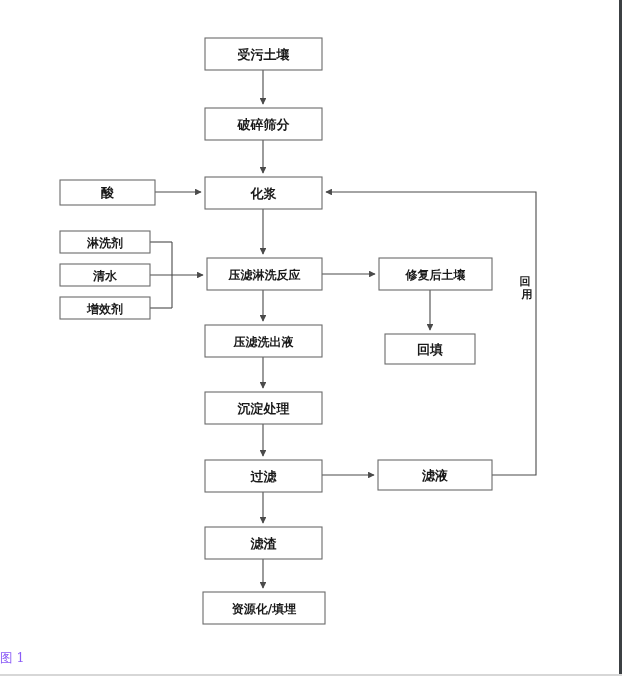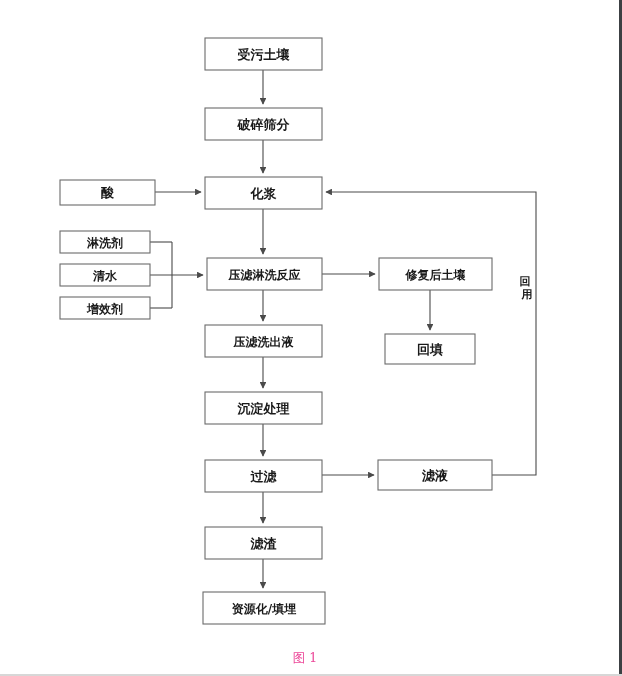--- a/index.html
+++ b/index.html
@@ -70,24 +70,24 @@
     font-size: 11px;
     fill: #1a1a1a;
     text-anchor: middle;
     font-weight: 600;
   }
   #caption {
     position: absolute;
     left: 0;
     top: 650px;
     width: 610px;
-    text-align: center;
+    text-align: left;
     font-family: "DejaVu Serif", "Liberation Serif", serif;
     font-size: 12.5px;
-    color: #ec4899;
+    color: #8b5cf6;
   }
 </style>
 </head>
 <body>
 
 <div id="page">
 
   <svg id="flow-svg" width="622" height="676" viewBox="0 0 622 676">
     <defs>
       <marker id="arrow" viewBox="0 0 10 10" refX="9" refY="5" markerWidth="6" markerHeight="6" orient="auto-start-reverse">

